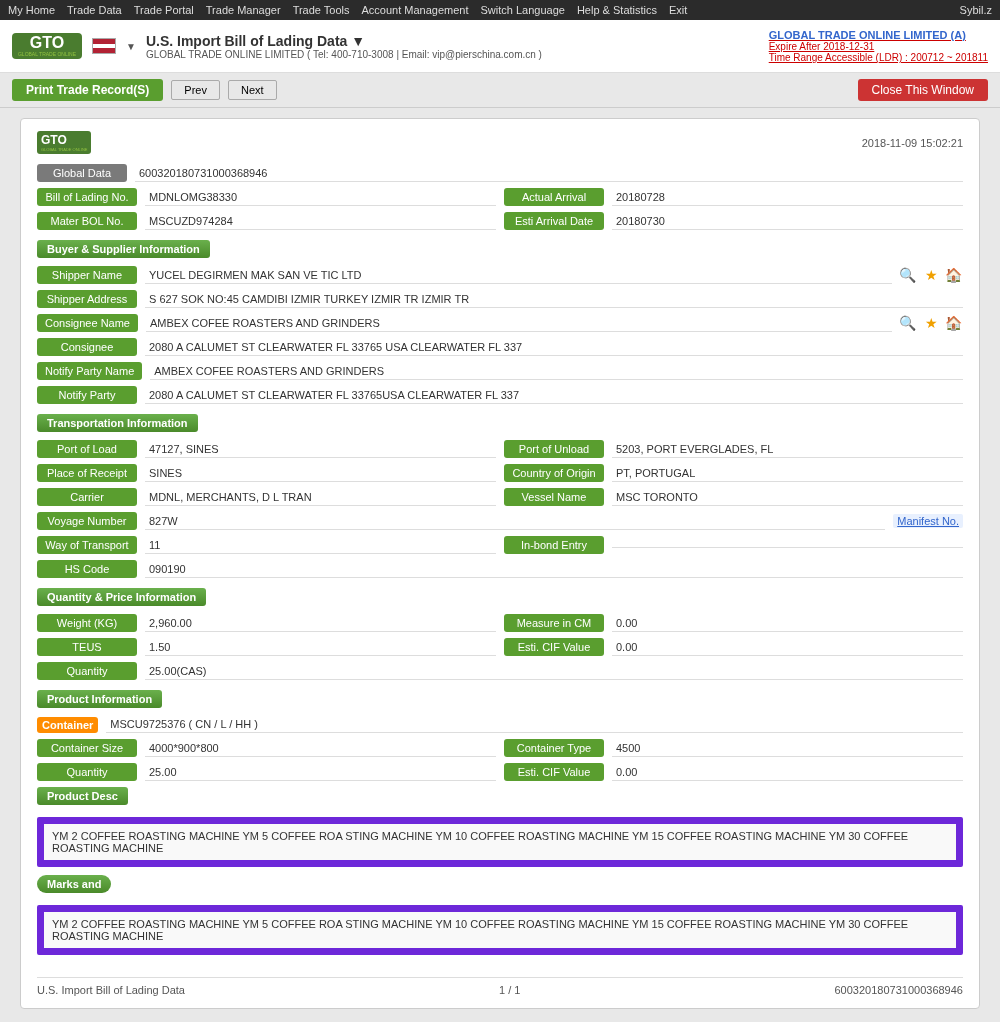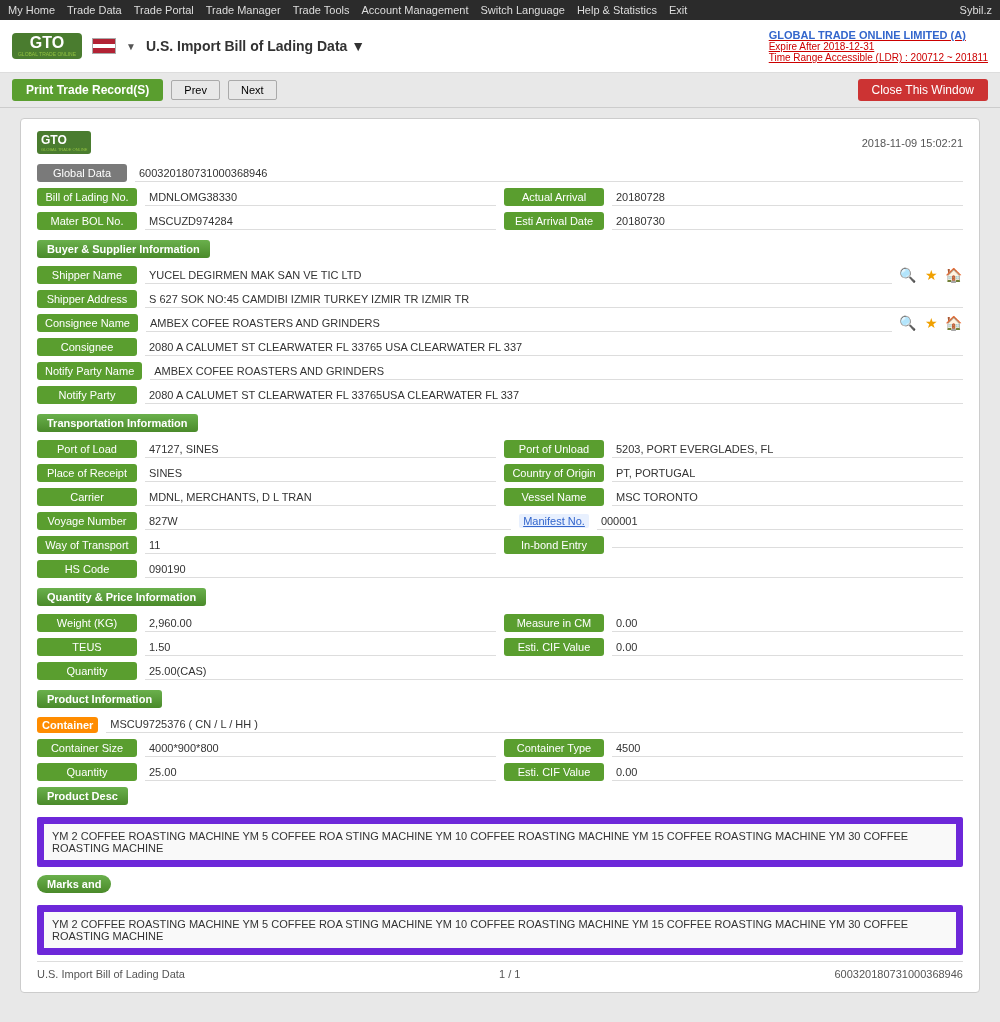--- a/index.html
+++ b/index.html
@@ -58,21 +58,21 @@
     
     .manifest-link { color: #3366cc; text-decoration: underline; cursor: pointer; background: #e8f0fe; padding: 1px 4px; border-radius: 2px; font-size: 11px; }
 
     
     .container-badge { background: #ff8c00; color: #fff; padding: 2px 5px; border-radius: 3px; font-size: 11px; font-weight: bold; }
 
     
     .desc-box { background: #f9f9f9; border: 7px solid #6d28d9; padding: 6px 8px; font-size: 11px; color: #333; margin-top: 4px; border-radius: 2px; }
 
     
-    .card-footer { display: flex; justify-content: space-between; align-items: center; border-top: 1px solid #ddd; padding-top: 6px; margin-top: 6px; font-size: 11px; color: #555; }
+    .card-footer { display: flex; justify-content: space-between; align-items: center; border-top: 1px solid #ddd; padding-top: 6px; margin-top: 22px; font-size: 11px; color: #555; }
 
     .field-value-wide { flex: 2; }
     .global-data-row { display: flex; align-items: center; gap: 8px; margin-bottom: 6px; }
     .global-data-label { background: #7a7a7a; color: #fff; padding: 3px 10px; border-radius: 3px; font-size: 11px; min-width: 90px; }
     .global-data-value { color: #333; font-size: 11px; flex: 1; border-bottom: 1px solid #ddd; padding: 2px 4px; }
   </style>
 </head>
 <body>
 
 <div class="top-nav">
@@ -95,20 +95,21 @@
     <div class="logo-gto">
       <div class="logo-inner">
         <span class="logo-gto-text">GTO</span>
         <span class="logo-sub">GLOBAL TRADE ONLINE</span>
       </div>
     </div>
     <div class="flag"></div>
     <span style="font-size:10px;color:#555;">▼</span>
     <div>
       <div class="header-title">U.S. Import Bill of Lading Data ▼</div>
+      <div class="header-contact">GLOBAL TRADE ONLINE LIMITED ( Tel: 400-710-3008 | Email: vip@pierschina.com.cn )</div>
     </div>
   </div>
   <div class="header-right">
     <div class="header-company">GLOBAL TRADE ONLINE LIMITED (A)</div>
     <div>Expire After 2018-12-31</div>
     <div>Time Range Accessible (LDR) : 200712 ~ 201811</div>
   </div>
 </div>
 
 <div class="toolbar">
@@ -211,21 +212,20 @@
         <span class="field-label">Carrier</span>
         <span class="field-value">MDNL, MERCHANTS, D L TRAN</span>
         <span class="field-label">Vessel Name</span>
         <span class="field-value">MSC TORONTO</span>
       </div>
 
       <div class="field-row">
         <span class="field-label">Voyage Number</span>
         <span class="field-value">827W</span>
         <span class="manifest-link">Manifest No.</span>
-        <span class="field-value">000001</span>
       </div>
 
       <div class="field-row">
         <span class="field-label">Way of Transport</span>
         <span class="field-value">11</span>
         <span class="field-label">In-bond Entry</span>
         <span class="field-value"></span>
       </div>
 
       <div class="field-row">

